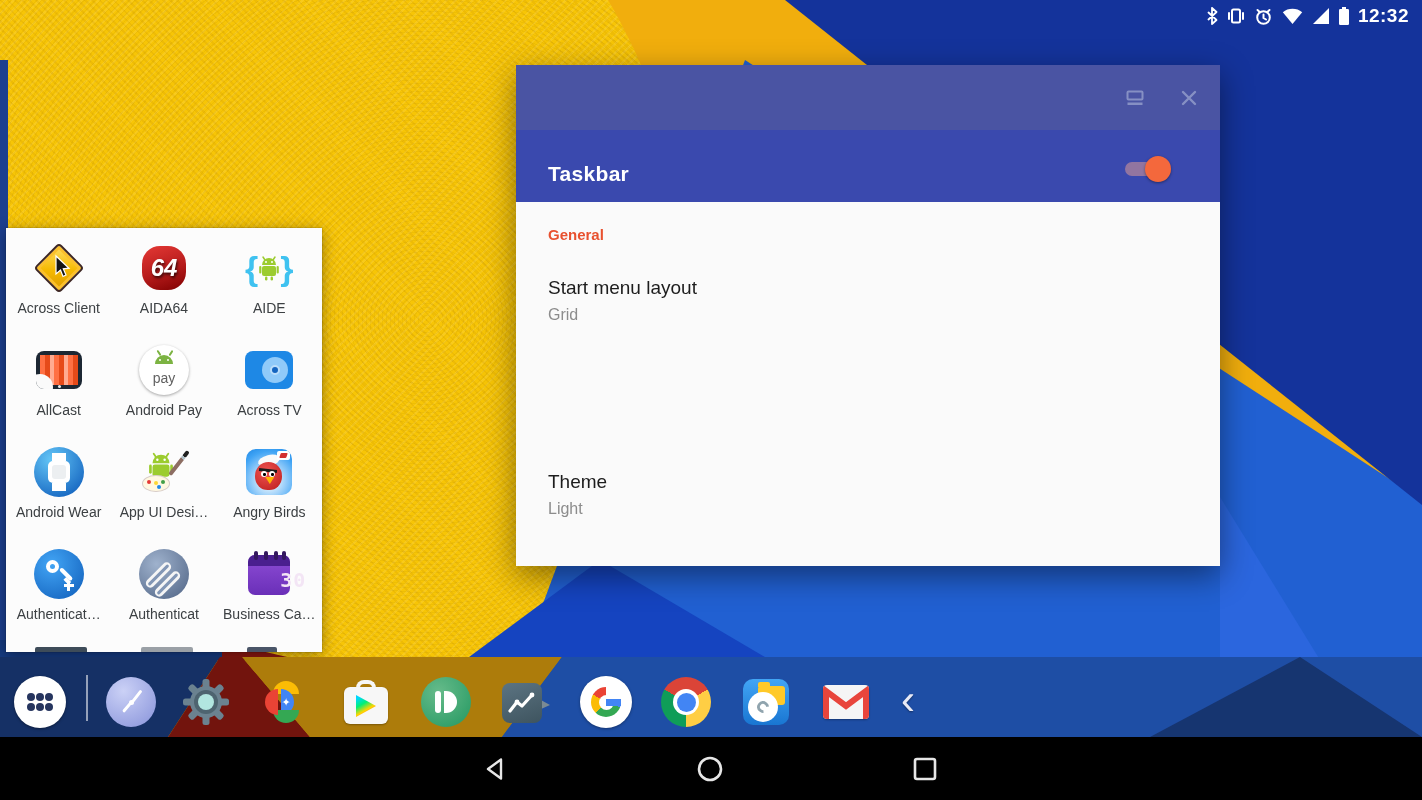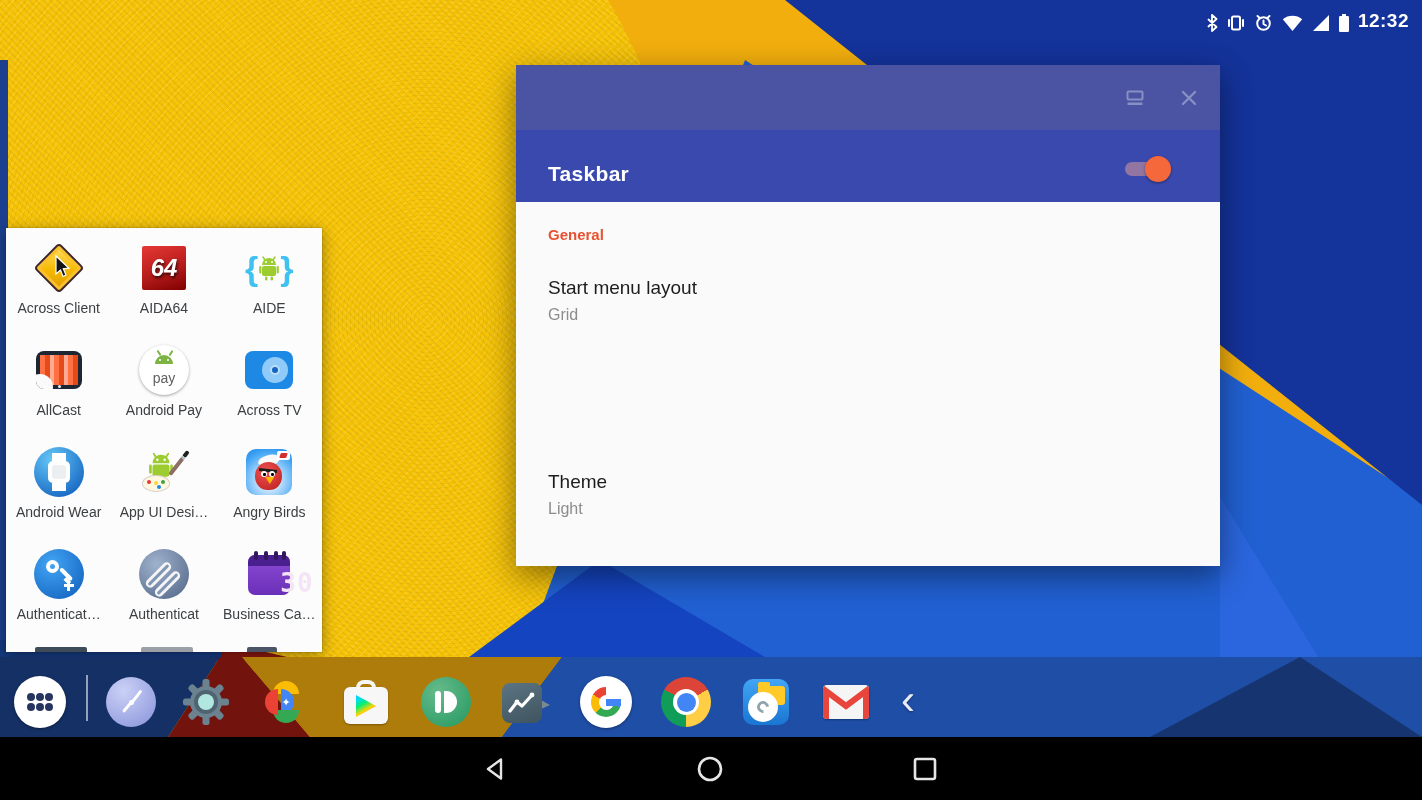--- a/index.html
+++ b/index.html
@@ -17,21 +17,21 @@
     clip-path:ellipse(590px 590px at 100px 300px);}
   .wp-blue-mid{background:#2160D2;clip-path:polygon(470px 800px,745px 60px,1422px 500px,1422px 800px);}
   .wp-navy{background:#14339B;clip-path:polygon(785px 0,1422px 0,1422px 505px);}
   .wp-blue-deep{background:#1544C0;clip-path:polygon(600px 560px,770px 660px,465px 660px);}
   .wp-blue-light{background:#2B66DE;clip-path:polygon(1220px 497px,1320px 660px,1220px 660px);}
   .wp-red-sliver{background:#8C1710;clip-path:polygon(215px 640px,300px 660px,140px 660px);}
   .wp-left-sliver{position:absolute;left:0;top:60px;width:8px;height:597px;background:#1C3F8F;}
   .wp-bl-blue{position:absolute;left:0;top:640px;width:222px;height:18px;background:#153A80;}
 
   
-  .statusbar{position:absolute;top:0;right:0;height:32px;display:flex;align-items:flex-end;
+  .statusbar{position:absolute;top:0;right:0;height:32px;display:flex;align-items:center;
              gap:9px;padding-right:13px;color:#fff;}
   .statusbar svg{display:block;}
   .sb-time{font-size:19px;font-weight:700;letter-spacing:.5px;}
 
   
   .window{position:absolute;left:516px;top:65px;width:704px;height:501px;
           box-shadow:0 10px 30px rgba(0,0,0,.45);}
   .win-deco{position:absolute;left:0;top:0;right:0;height:65px;background:#4A54A3;}
   .deco-btn{position:absolute;top:22px;width:26px;height:22px;display:flex;align-items:center;justify-content:center;cursor:pointer;}
   .deco-max{right:72px;} .deco-close{right:18px;}
@@ -63,21 +63,21 @@
   .nub3{left:241px;width:30px;background:#4A5568;}
 
   .ai{width:52px;height:52px;position:relative;flex:0 0 52px;}
 
   
   .ac-diamond{position:absolute;left:8px;top:8px;width:36px;height:36px;transform:rotate(45deg);
     background:linear-gradient(135deg,#FFE066,#F5B901 55%,#DB9A00);border:2px solid #3E2723;
     border-radius:4px;box-shadow:inset 0 0 0 3px #FBC02D;}
   .ac-cursor{position:absolute;left:15px;top:12px;}
   
-  .aida{position:absolute;inset:4px;border-radius:2px;display:flex;align-items:center;justify-content:center;
+  .aida{position:absolute;inset:4px;border-radius:18px;display:flex;align-items:center;justify-content:center;
     background:linear-gradient(160deg,#E53935 0%,#B71C1C 55%,#7F0000);}
   .aida span{color:#fff;font-size:24px;font-weight:700;font-style:italic;text-shadow:1px 2px 3px rgba(0,0,0,.7);}
   
   .aide{position:absolute;inset:0;display:flex;align-items:center;justify-content:center;gap:1px;}
   .aide .brace{font-size:34px;font-weight:700;color:#3FC2F0;line-height:1;}
   
   
   .allc{position:absolute;left:3px;top:7px;width:46px;height:38px;background:#1C2733;border-radius:8px;overflow:hidden;}
   .allc .scr{position:absolute;inset:4px;background:repeating-linear-gradient(90deg,#FF7043 0 5px,#E64A19 5px 10px,#FFAB91 10px 14px);}
   .allc .qc{position:absolute;left:-9px;bottom:-11px;width:26px;height:26px;border-radius:50%;background:#FAFAFA;}
@@ -131,21 +131,21 @@
   .brc{position:absolute;inset:1px;border-radius:50%;background:radial-gradient(circle at 35% 30%,#9FB2CD,#5D7191 82%);}
   .br-strip{position:absolute;width:9px;height:32px;background:#F5F5F5;border-radius:5px;transform:rotate(45deg);}
   .br-strip i{position:absolute;left:3.2px;top:2px;bottom:2px;width:2.4px;background:#8296B5;border-radius:2px;}
   .br-s1{left:15px;top:10px;} .br-s2{left:24px;top:19px;}
   
   .bcx{position:absolute;left:5px;top:7px;width:42px;height:40px;border-radius:7px;overflow:visible;
     background:linear-gradient(180deg,#8E4DD6 0,#6A2FB8 100%);}
   .bcx .band{position:absolute;left:0;right:0;top:0;height:11px;border-radius:7px 7px 0 0;background:#4A1F8F;}
   .bcx .loop{position:absolute;top:-4px;width:4px;height:9px;background:#33175E;border-radius:2px;}
   .bcx .num{position:absolute;left:0;right:0;top:13px;text-align:right;color:#F3E5F5;
-    font-family:"DejaVu Sans Mono",monospace;font-weight:700;font-size:26px;letter-spacing:1px;margin-left:32px;}
+    font-family:"DejaVu Sans Mono",monospace;font-weight:700;font-size:20px;letter-spacing:1px;margin-left:32px;}
 
   
   .taskbar{position:absolute;left:0;top:657px;width:1422px;height:80px;overflow:hidden;}
   .tb-seg{position:absolute;inset:0;}
   .tb-blue-l{background:#153A80;clip-path:polygon(0 0,220px 0,168px 80px,0 80px);}
   .tb-red{background:#8C1710;clip-path:polygon(220px 0,242px 0,310px 80px,168px 80px);}
   .tb-gold{background:#D89B0D;clip-path:polygon(242px 0,562px 0,502px 80px,310px 80px);}
   .tb-blue-r{background:#2160D2;clip-path:polygon(562px 0,1422px 0,1422px 80px,502px 80px);}
   .tb-navy{background:#17408F;clip-path:polygon(1150px 80px,1300px 0,1422px 80px);}
   .tb-dark{background:rgba(25,15,5,.22);}

